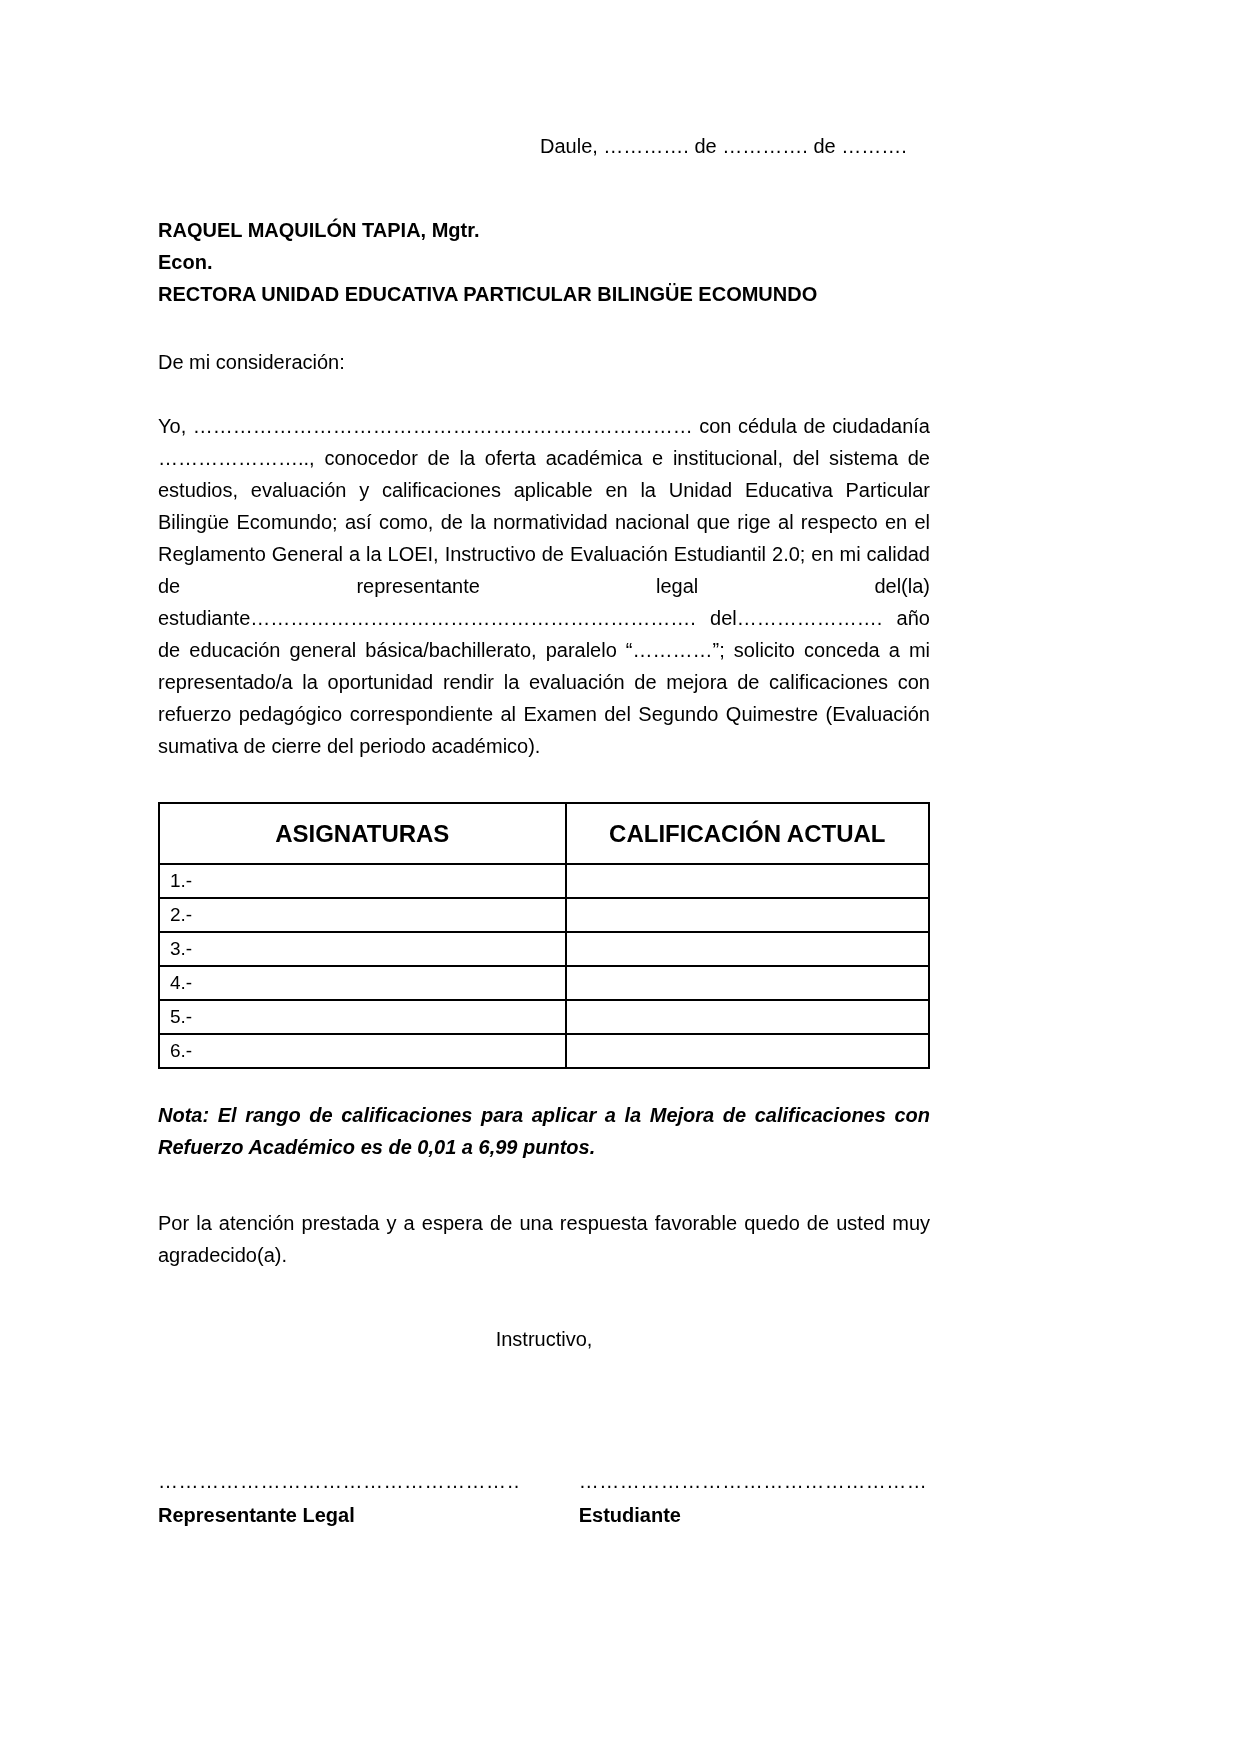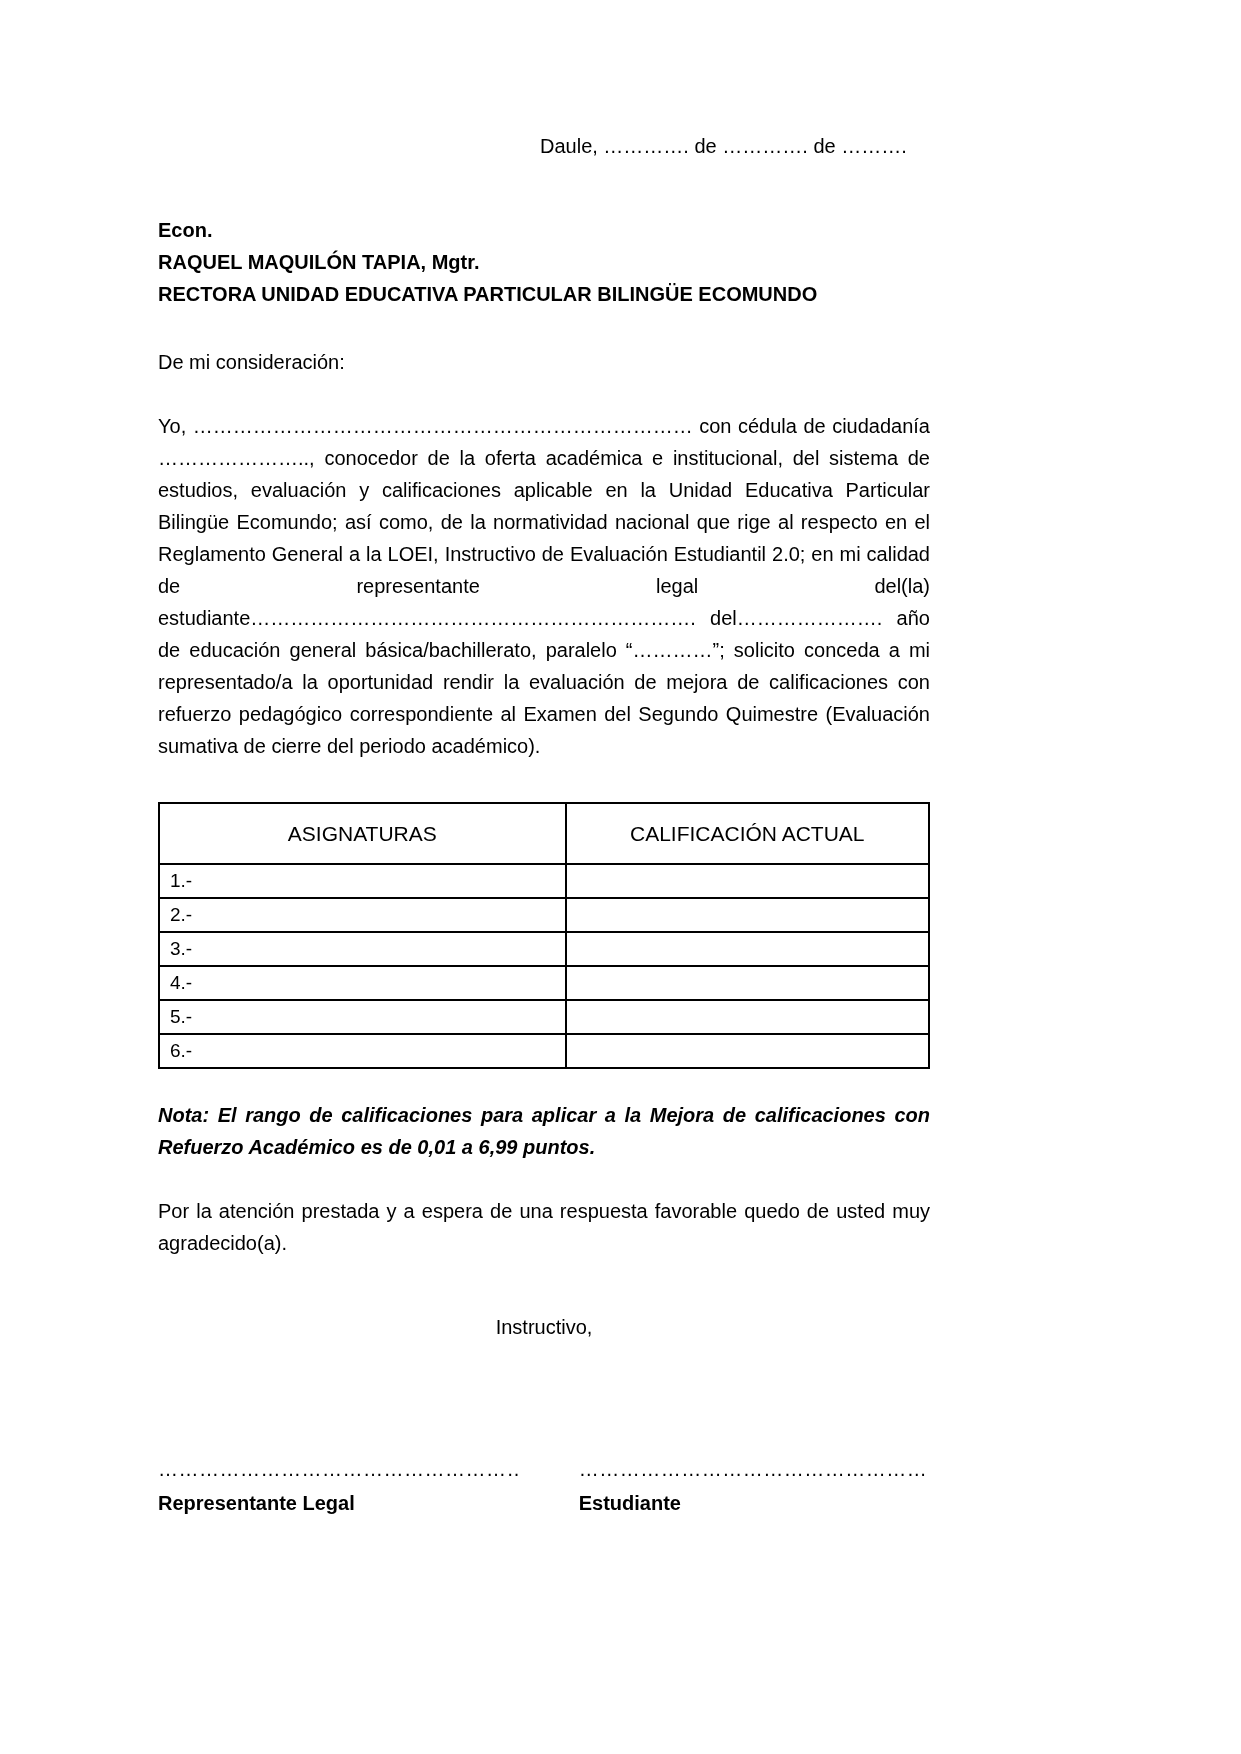--- a/index.html
+++ b/index.html
@@ -32,41 +32,41 @@
     margin-top: 40px;
     width: 100%;
     border-collapse: collapse;
     table-layout: fixed;
   }
   table.grades col.c1 { width: 52.8%; }
   table.grades col.c2 { width: 47.2%; }
   table.grades th {
     border: 2px solid #000;
     height: 61px;
-    font-size: 21px;
-    font-weight: normal;
+    font-size: 24px;
+    font-weight: bold;
     text-align: center;
     vertical-align: middle;
   }
   table.grades td {
     border: 2px solid #000;
     height: 32px;
     font-size: 19px;
     text-align: left;
     vertical-align: middle;
     padding-left: 10px;
   }
   .note-par {
     margin-top: 30px;
     font-weight: bold;
     font-style: italic;
     text-align: justify;
   }
   .closing-par {
-    margin-top: 32px;
+    margin-top: 44px;
     text-align: justify;
   }
   .farewell {
     margin-top: 52px;
     text-align: center;
   }
   .sig-section {
     margin-top: 110px;
     display: flex;
     justify-content: space-between;
@@ -84,22 +84,22 @@
   }
 </style>
 </head>
 <body>
 
 <div class="page">
 
   <div class="date-line">Daule, …………. de …………. de ……….</div>
 
   <div class="recipient">
+    <div>RAQUEL MAQUILÓN TAPIA, Mgtr.</div>
     <div>Econ.</div>
-    <div>RAQUEL MAQUILÓN TAPIA, Mgtr.</div>
     <div>RECTORA UNIDAD EDUCATIVA PARTICULAR BILINGÜE ECOMUNDO</div>
   </div>
 
   <div class="salutation">De mi consideración:</div>
 
   <p class="body-par"><span>Yo, ………………………………………………………………… con cédula de ciudadanía ………………….., conocedor de la oferta académica e institucional, del sistema de estudios, evaluación y calificaciones aplicable en la Unidad Educativa Particular Bilingüe Ecomundo; así como, de la normatividad nacional que rige al respecto en el Reglamento General a la LOEI, Instructivo de Evaluación Estudiantil 2.0; en mi calidad de representante legal del(la) estudiante…………………………………………………………. del…………………. año de educación general básica/bachillerato, paralelo “…………”; solicito conceda a mi representado/a la oportunidad rendir la evaluación de </span><span class="bold-run">mejora de calificaciones con refuerzo pedagógico</span><span> correspondiente al Examen del Segundo Quimestre (Evaluación sumativa de cierre del periodo académico).</span></p>
 
   <table class="grades">
     <colgroup>
         <col class="c1">

